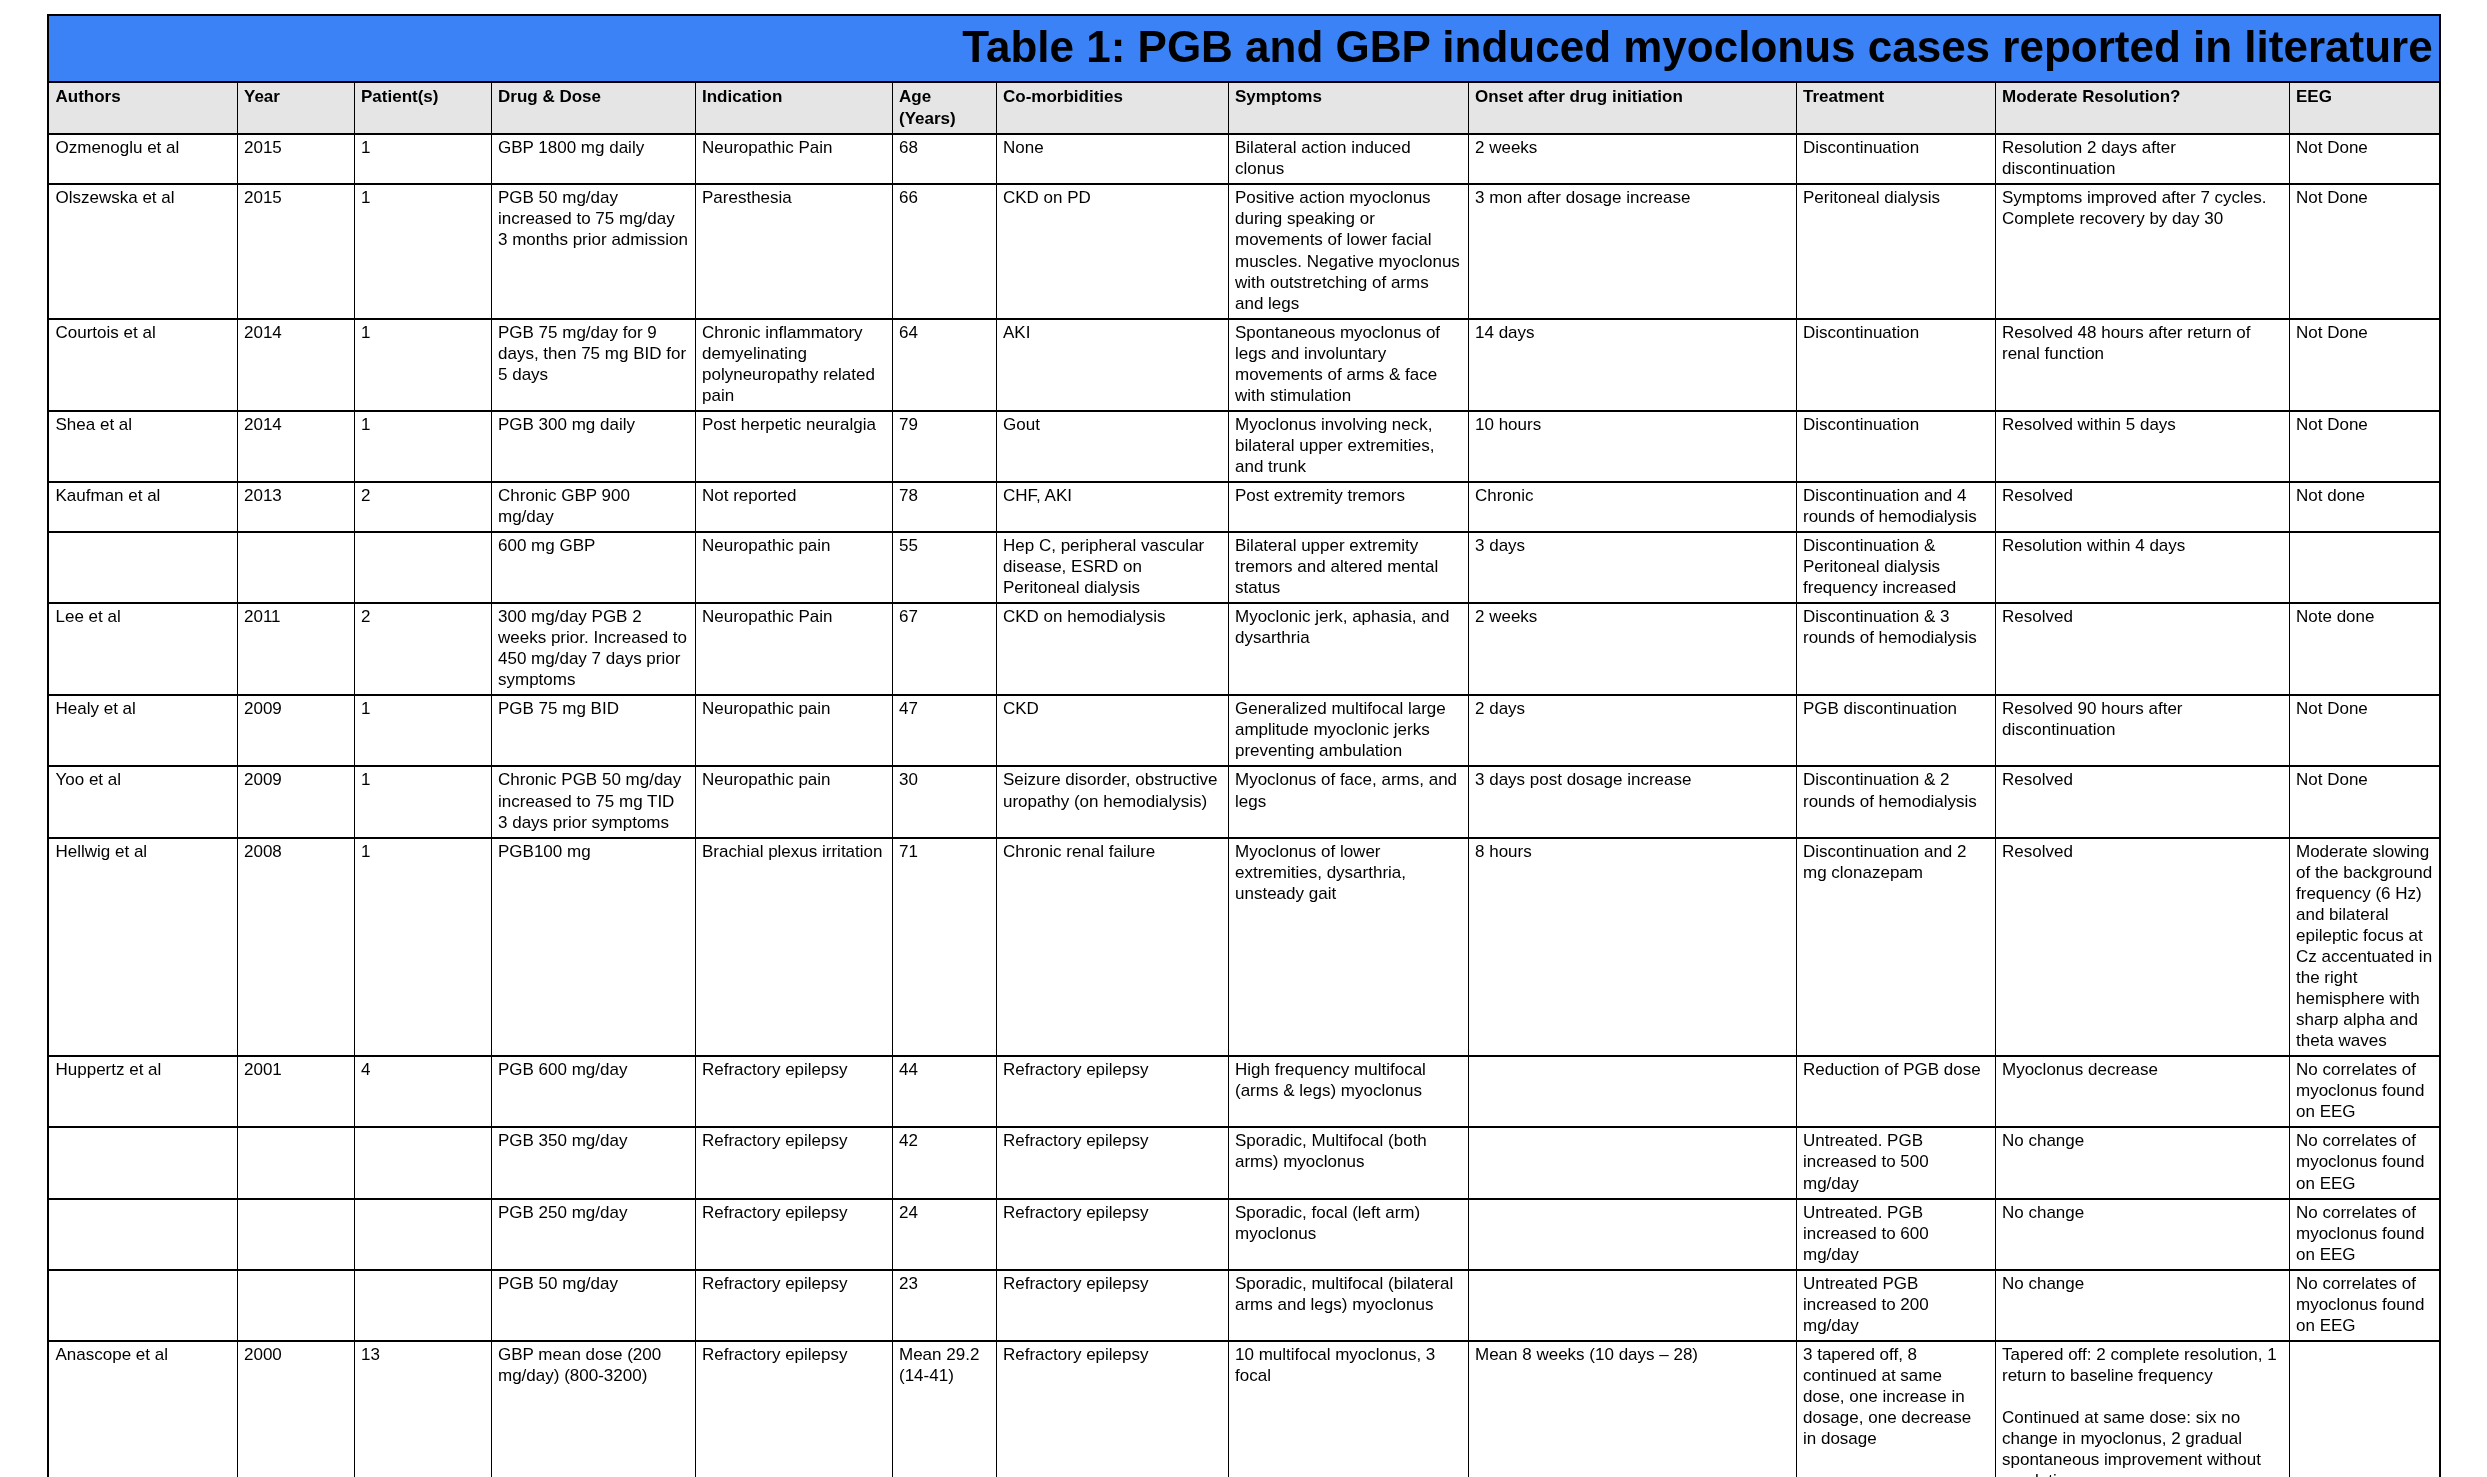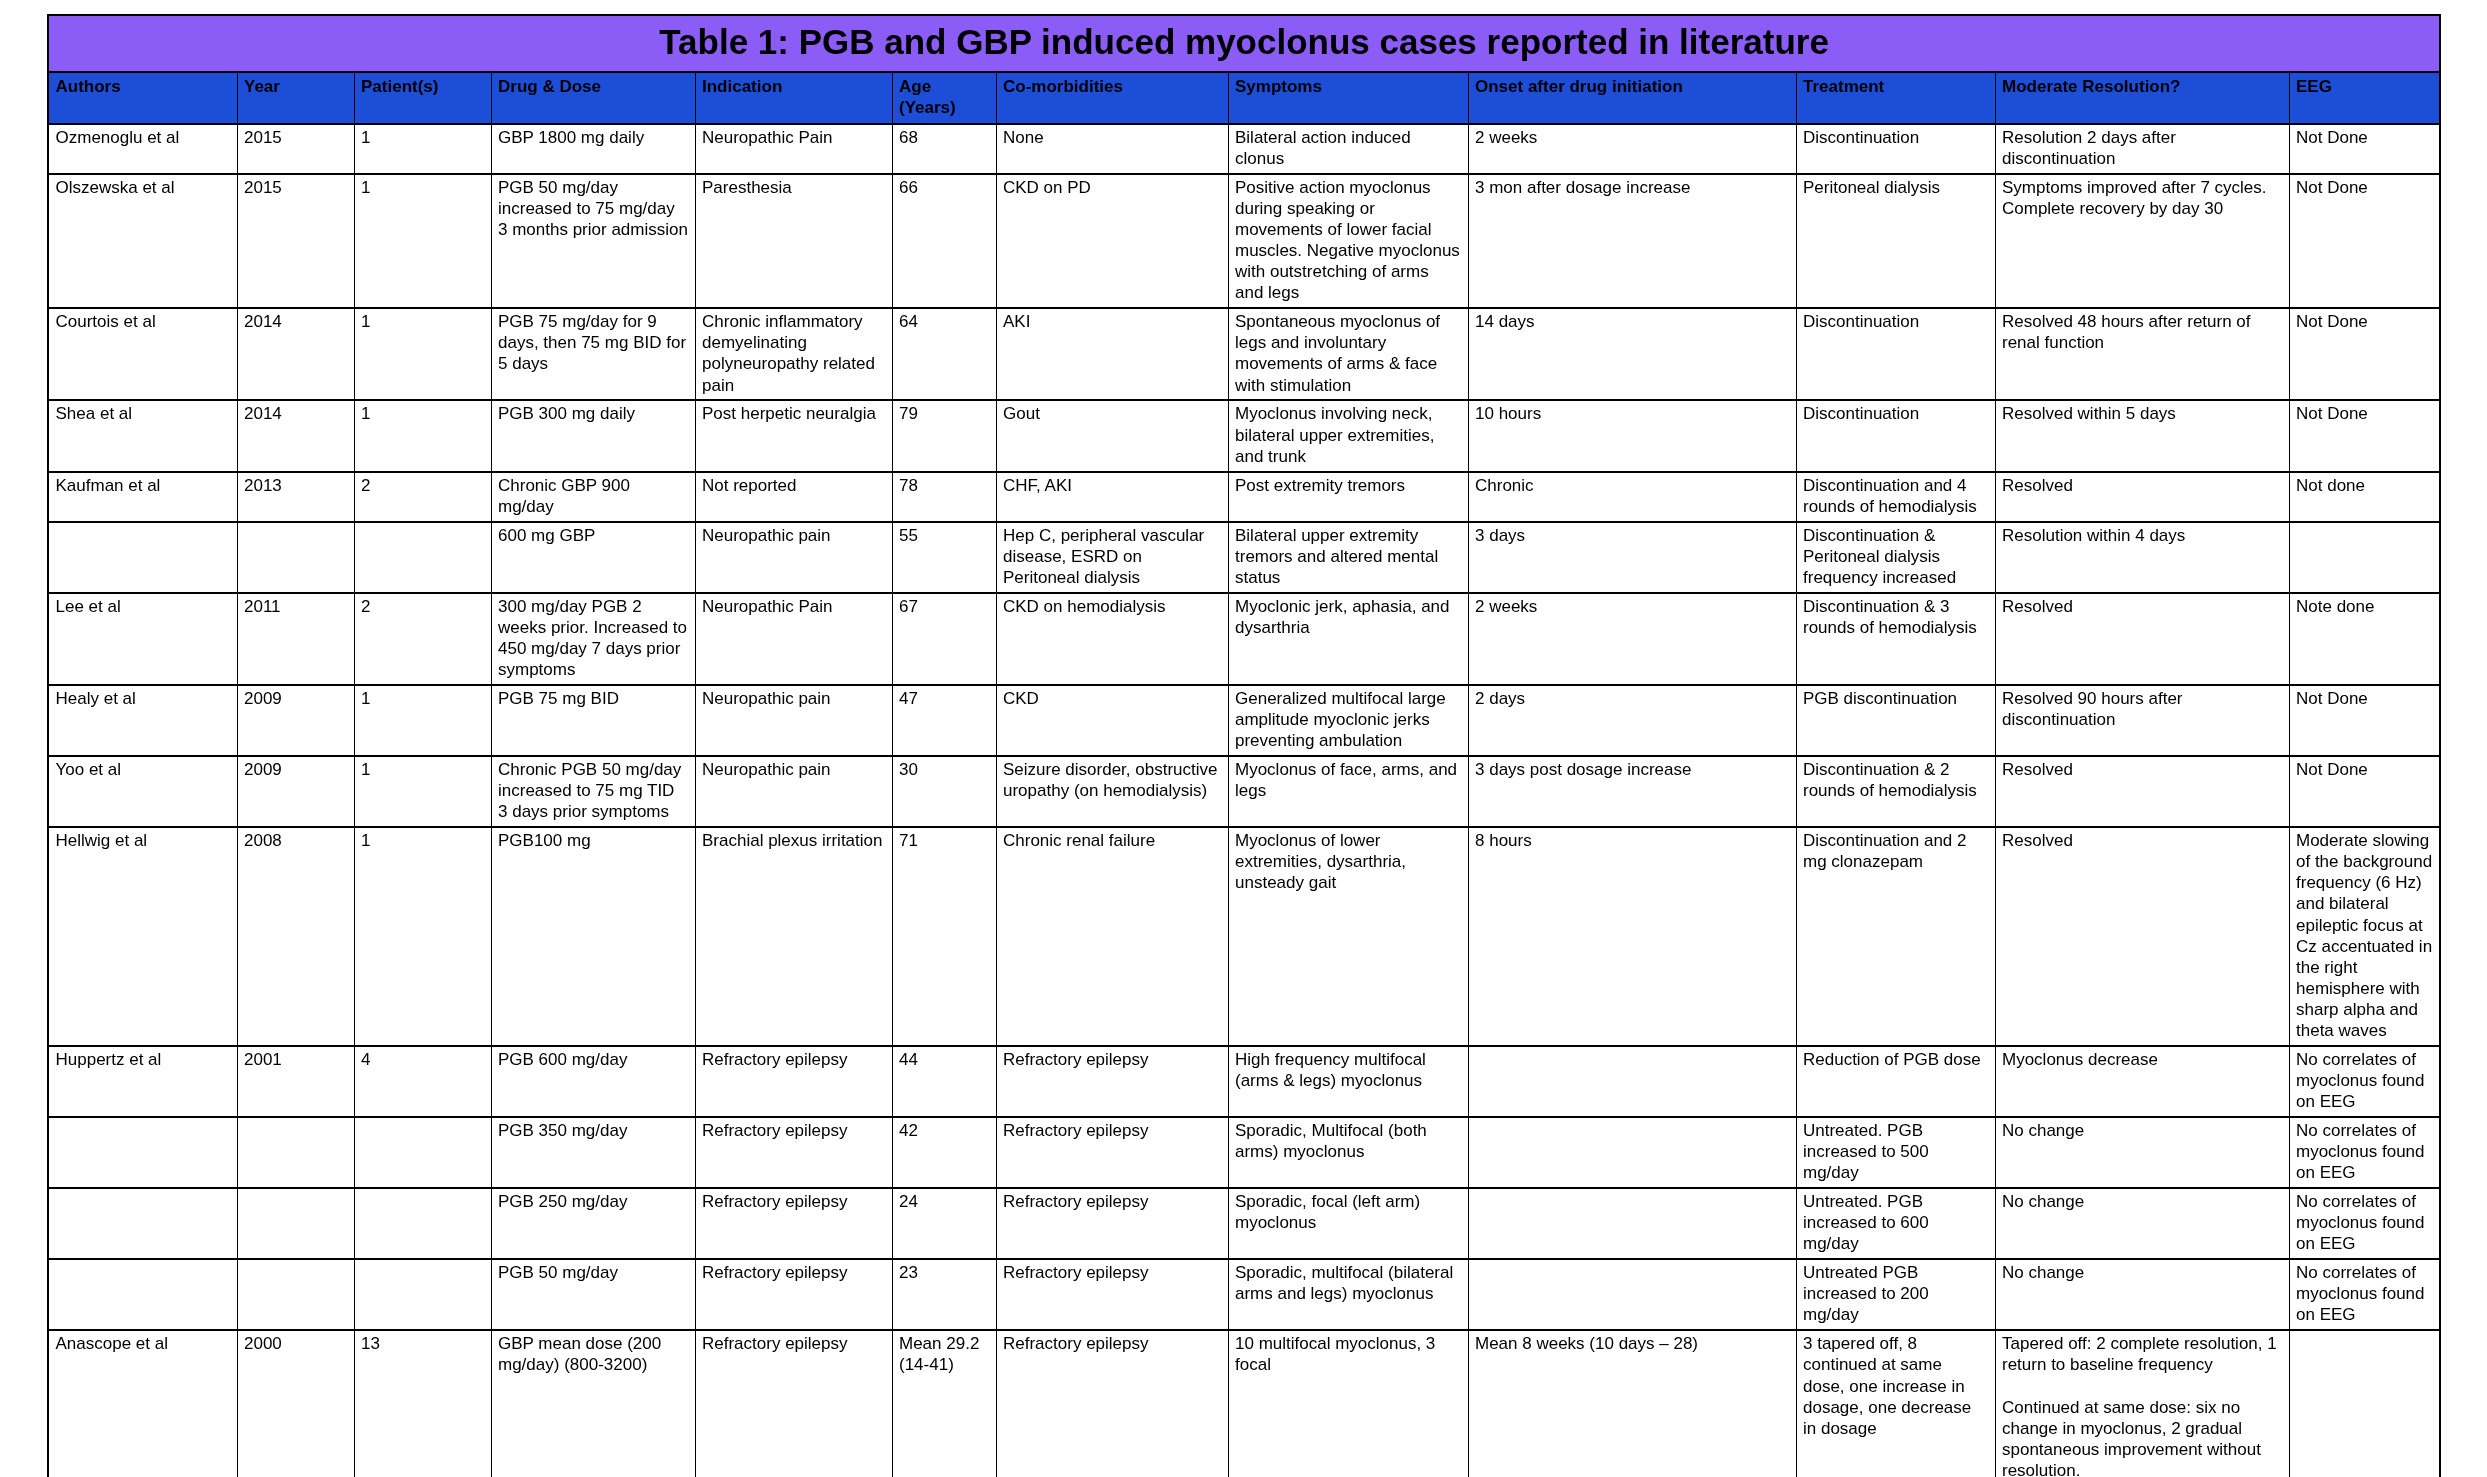--- a/index.html
+++ b/index.html
@@ -33,30 +33,30 @@
     text-align: left;
     padding: 2px 6.5px 3.9px 6.5px;
     font-size: 17px;
     line-height: 1.24;
     font-weight: normal;
     word-wrap: break-word;
     overflow-wrap: break-word;
     white-space: pre-wrap;
   }
   table.cases th.title-cell {
-    background: #8b5cf6;
-    text-align: center;
+    background: #3b82f6;
+    text-align: right;
     font-weight: bold;
-    font-size: 35px;
+    font-size: 44px;
     line-height: 1.15;
     padding: 5.2px 6.5px 9px 6.5px;
     border-bottom: 2.6px solid #000000;
   }
   table.cases tr.header-row th {
-    background: #1d4ed8;
+    background: #e5e5e5;
     font-weight: bold;
     padding-top: 3.3px;
     padding-bottom: 4.6px;
   }
   table.cases tbody tr:last-child {
     height: 329px;
   }
   table.cases td.vmid {
     vertical-align: middle;
   }

